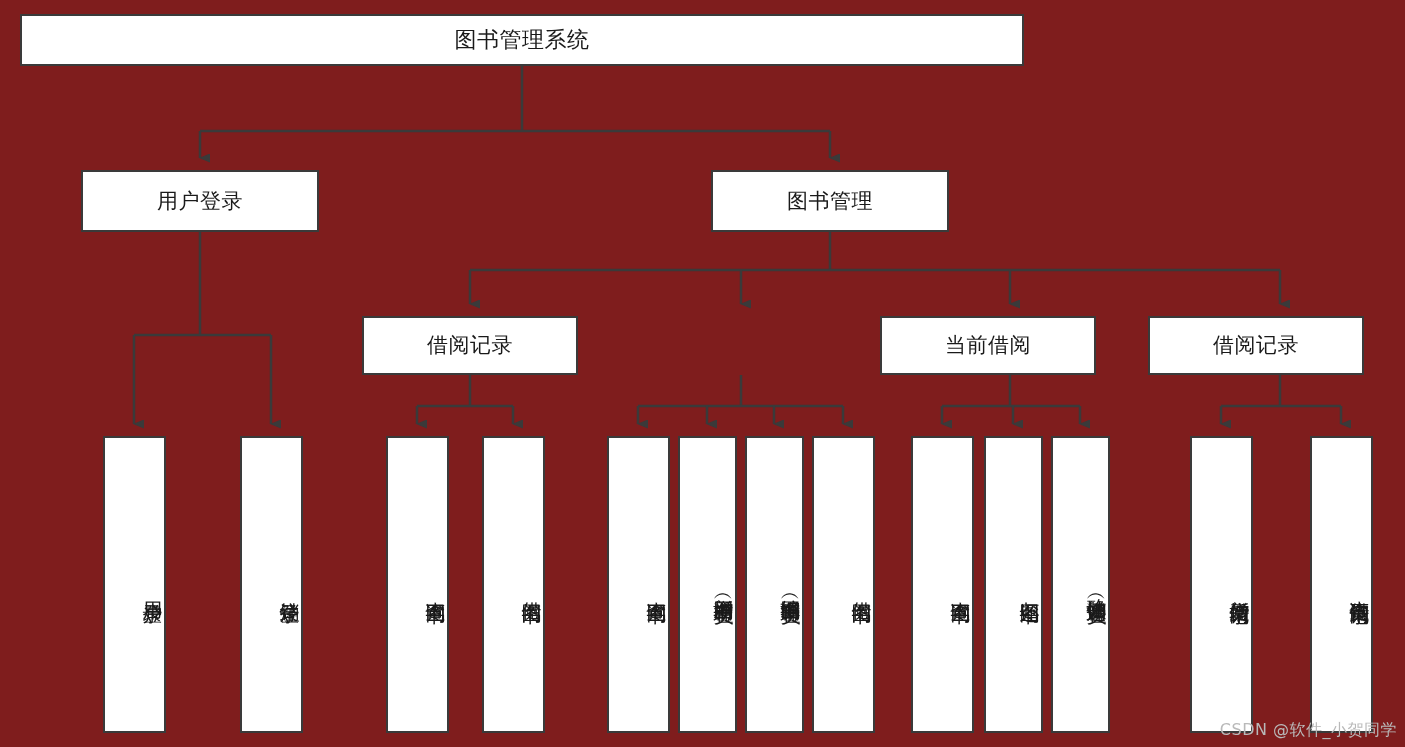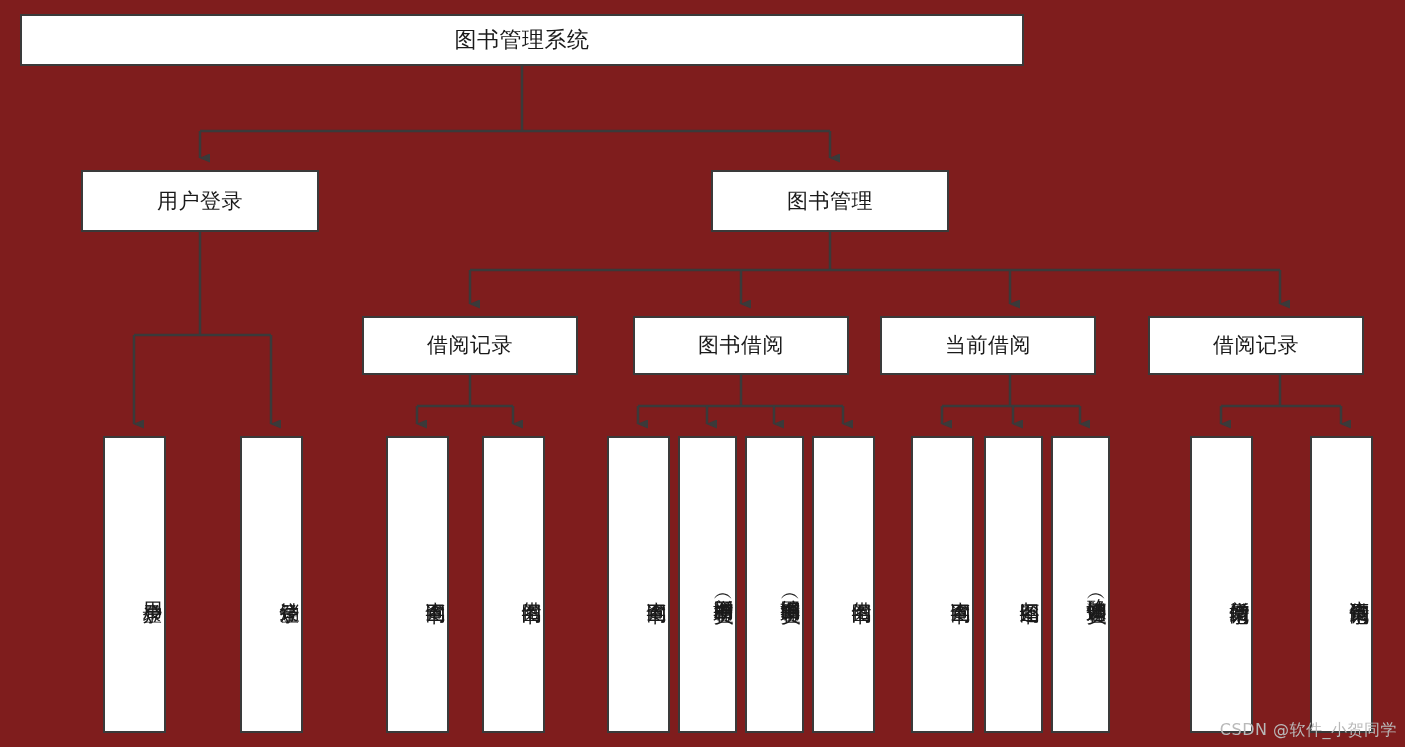--- a/index.html
+++ b/index.html
@@ -117,21 +117,20 @@
       <path d="M1341,406 L1341,424" marker-end="url(#arrowhead)"></path>
     </g>
   </svg>
 
   <div class="node horiz root" style="left:20px; top:14px; width:1004px; height:52px;">图书管理系统</div>
 
   <div class="node horiz" style="left:81px; top:170px; width:238px; height:62px;">用户登录</div>
   <div class="node horiz" style="left:711px; top:170px; width:238px; height:62px;">图书管理</div>
 
   <div class="node horiz" style="left:362px; top:316px; width:216px; height:59px;">借阅记录</div>
-  <div class="node horiz" style="left:633px; top:316px; width:216px; height:59px;">图书借阅</div>
   <div class="node horiz" style="left:880px; top:316px; width:216px; height:59px;">当前借阅</div>
   <div class="node horiz" style="left:1148px; top:316px; width:216px; height:59px;">借阅记录</div>
 
   <div class="node vert" style="left:103px; top:436px; width:63px; height:297px;">用户登录</div>
   <div class="node vert" style="left:240px; top:436px; width:63px; height:297px;">注销登录</div>
 
   <div class="node vert" style="left:386px; top:436px; width:63px; height:297px;">查询图书</div>
   <div class="node vert" style="left:482px; top:436px; width:63px; height:297px;">借阅图书</div>
 
   <div class="node vert" style="left:607px; top:436px; width:63px; height:297px;">查询图书</div>

